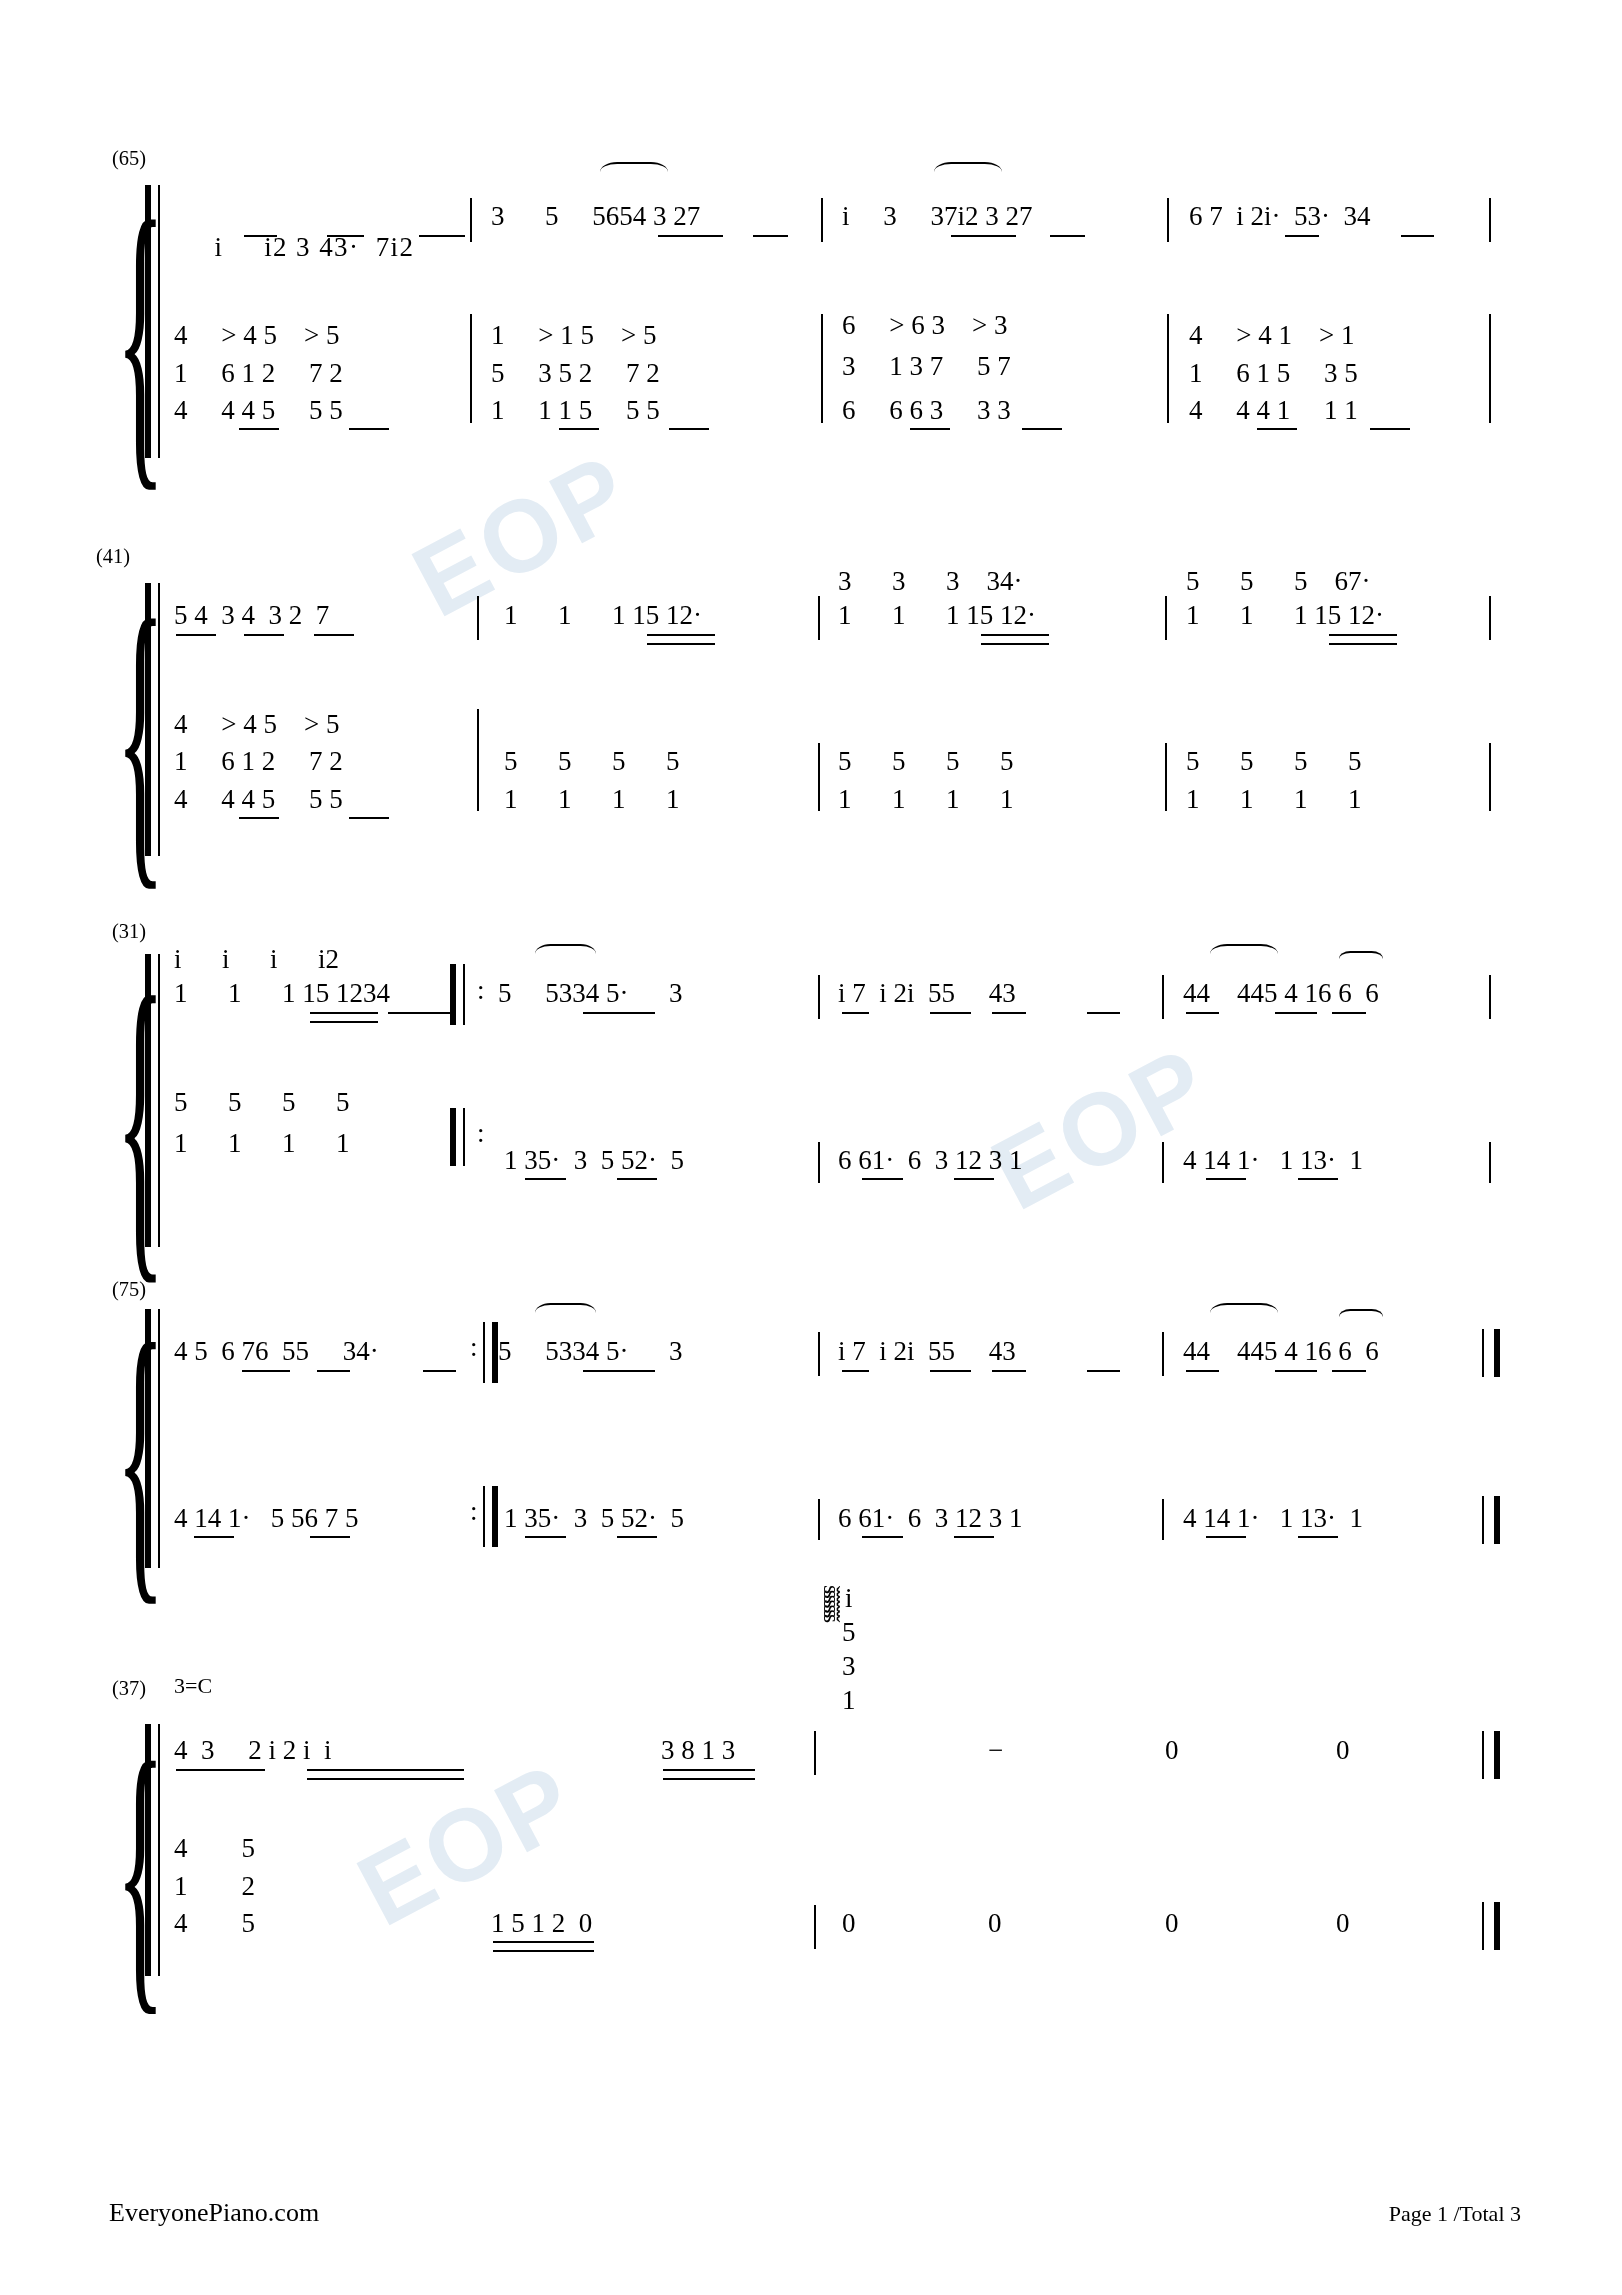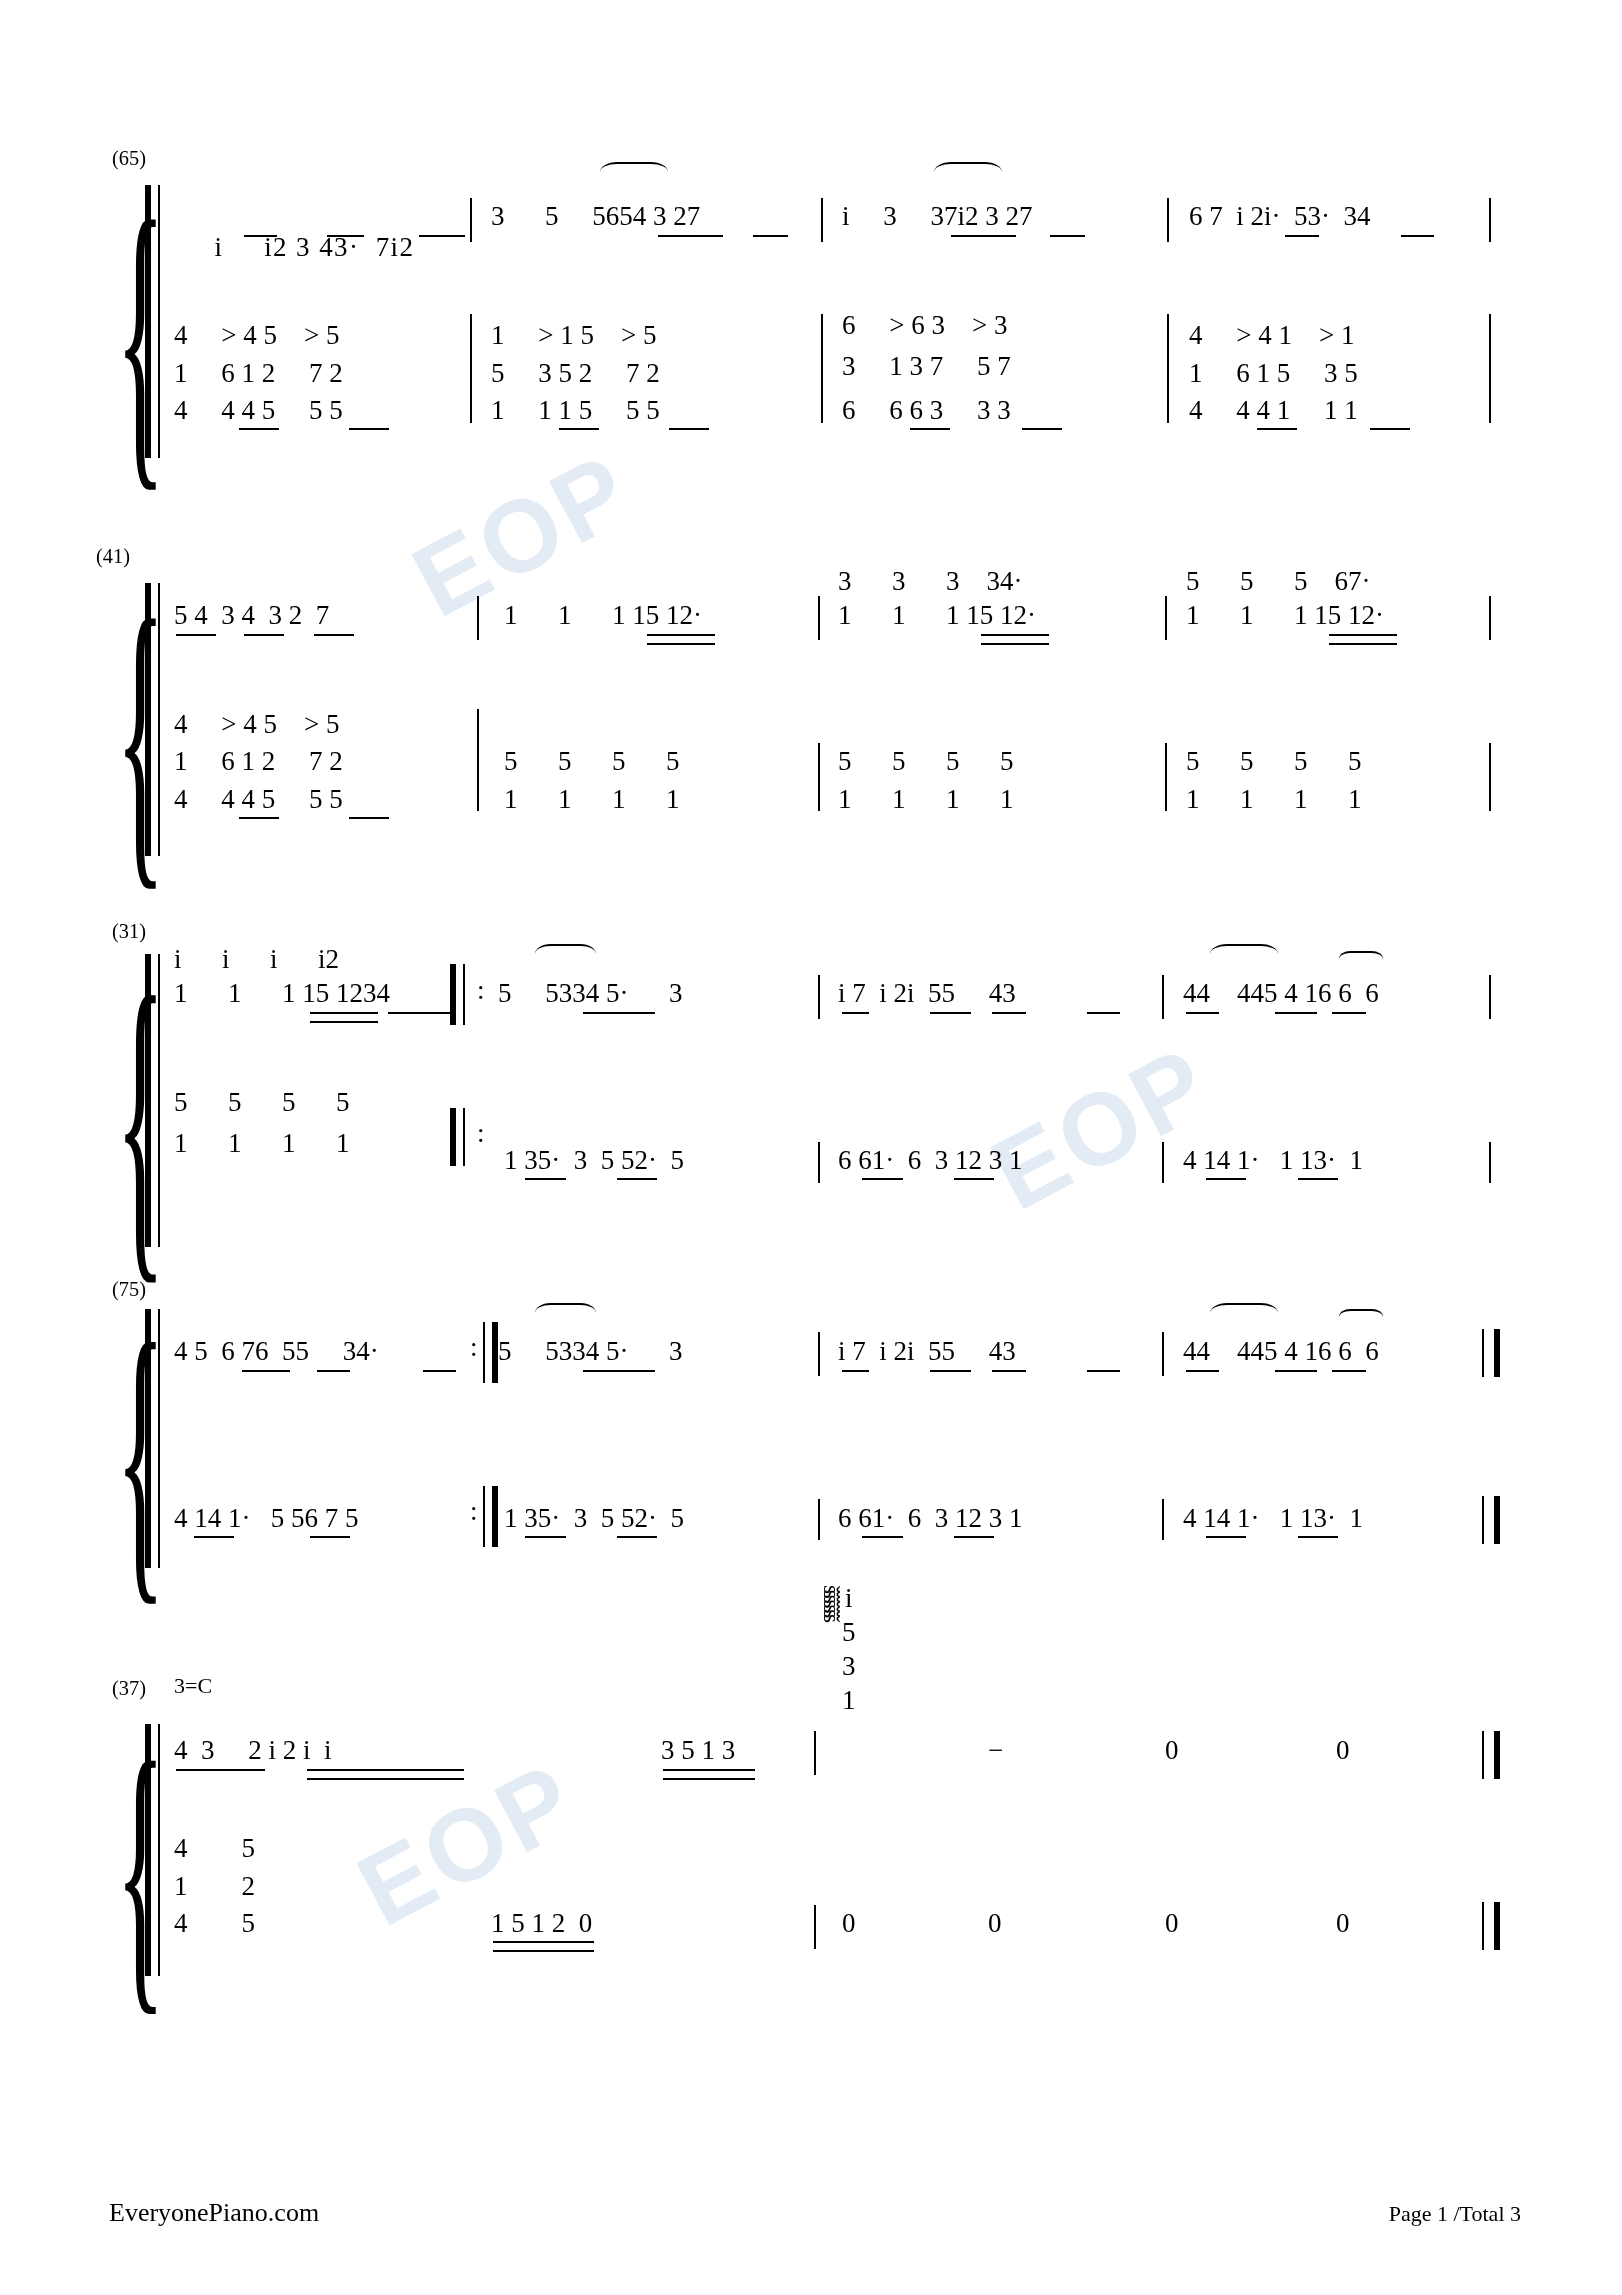--- a/index.html
+++ b/index.html
@@ -352,21 +352,21 @@
     <div class="keysig" style="left:174px;top:1673px;">3=C</div>
 
     <div class="brace" style="left:116px;top:1718px;">
       <span style="font-size:102px;transform:scale(1.0,3.0);">{</span>
     </div>
 
     <div class="bar thick" style="left:145px;top:1724px;height:252px;"></div>
     <div class="bar thin" style="left:158px;top:1724px;height:252px;"></div>
 
     <div class="row" style="left:174px;top:1735px;">4&nbsp;&nbsp;3&nbsp;&nbsp;&nbsp;&nbsp;&nbsp;2 i 2 i&nbsp;&nbsp;i</div>
-    <div class="row" style="left:661px;top:1735px;">3 5 1 3</div>
+    <div class="row" style="left:661px;top:1735px;">3 8 1 3</div>
 
     <div class="beam" style="left:176px;top:1769px;width:89px;"></div>
     <div class="beam" style="left:307px;top:1769px;width:157px;"></div>
     <div class="beam" style="left:307px;top:1778px;width:157px;"></div>
     <div class="beam" style="left:663px;top:1769px;width:92px;"></div>
     <div class="beam" style="left:663px;top:1778px;width:92px;"></div>
 
     <div class="stack" style="left:842px;top:1581px;">i
 5
 3

